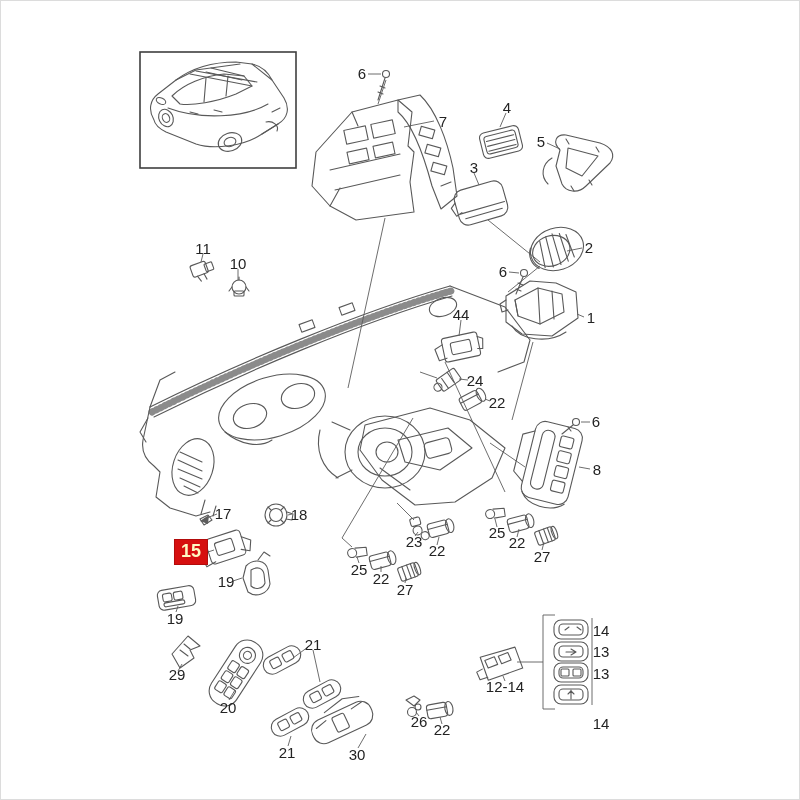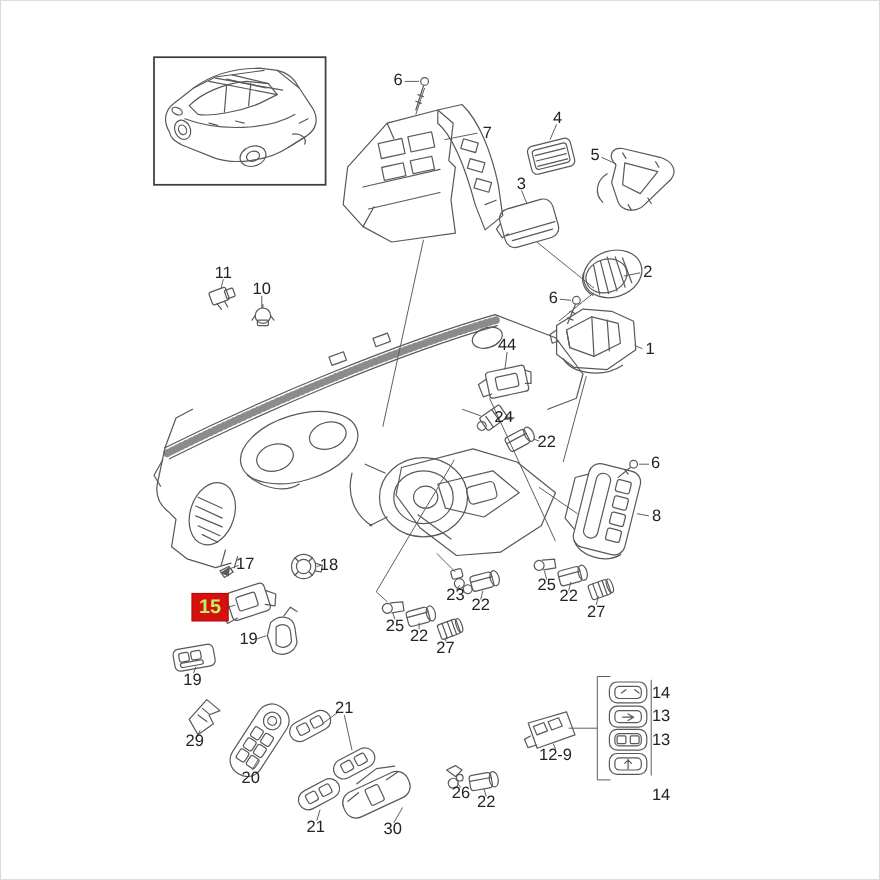--- a/index.html
+++ b/index.html
@@ -13,21 +13,21 @@
   .art{stroke:#595959;fill:none;stroke-width:1.1;stroke-linejoin:round;stroke-linecap:round;}
   .leader{stroke:#5c5c5c;fill:none;stroke-width:0.9;}
   .hatch{stroke:#777;fill:none;opacity:.85;}
   .box{stroke:#3f3f3f;fill:none;stroke-width:1.6;}
   .labels-layer{position:absolute;left:0;top:0;width:800px;height:800px;}
   .part-label{
     position:absolute;transform:translate(-50%,-50%);
     font-size:15px;color:#232323;white-space:nowrap;letter-spacing:0px;
   }
   .part-label.highlight{
-    background:#d60f0f;color:#bef264;font-weight:700;font-size:18px;
+    background:#d60f0f;color:#fef9c3;font-weight:700;font-size:18px;
     padding:1px 6px 2px 6px;transform:translate(-50%,-50%);
     box-shadow:0 0 0 1px #b20b0b;
   }
 </style>
 </head>
 <body>
 
 <div class="stage">
 
   <svg class="artboard" width="800" height="800" viewBox="0 0 800 800">
@@ -396,21 +396,21 @@
       <span class="part-label" style="left: 443px; top: 121px;">7</span>
       <span class="part-label" style="left: 507px; top: 107px;">4</span>
       <span class="part-label" style="left: 541px; top: 141px;">5</span>
       <span class="part-label" style="left: 474px; top: 167px;">3</span>
       <span class="part-label" style="left: 589px; top: 247px;">2</span>
       <span class="part-label" style="left: 503px; top: 271px;">6</span>
       <span class="part-label" style="left: 591px; top: 317px;">1</span>
       <span class="part-label" style="left: 203px; top: 248px;">11</span>
       <span class="part-label" style="left: 238px; top: 263px;">10</span>
       <span class="part-label" style="left: 461px; top: 314px;">44</span>
-      <span class="part-label" style="left: 458px; top: 380px; font-family: Liberation Mono, monospace;">24</span>
+      <span class="part-label" style="left: 475px; top: 380px;">24</span>
       <span class="part-label" style="left: 497px; top: 402px;">22</span>
       <span class="part-label" style="left: 596px; top: 421px;">6</span>
       <span class="part-label" style="left: 597px; top: 469px;">8</span>
       <span class="part-label" style="left: 223px; top: 513px;">17</span>
       <span class="part-label" style="left: 299px; top: 514px;">18</span>
       <span class="part-label highlight" style="left: 191px; top: 552px;">15</span>
       <span class="part-label" style="left: 226px; top: 581px;">19</span>
       <span class="part-label" style="left: 175px; top: 618px;">19</span>
       <span class="part-label" style="left: 177px; top: 674px;">29</span>
       <span class="part-label" style="left: 228px; top: 707px;">20</span>
@@ -420,19 +420,19 @@
       <span class="part-label" style="left: 414px; top: 541px;">23</span>
       <span class="part-label" style="left: 437px; top: 550px;">22</span>
       <span class="part-label" style="left: 359px; top: 569px;">25</span>
       <span class="part-label" style="left: 381px; top: 578px;">22</span>
       <span class="part-label" style="left: 405px; top: 589px;">27</span>
       <span class="part-label" style="left: 497px; top: 532px;">25</span>
       <span class="part-label" style="left: 517px; top: 542px;">22</span>
       <span class="part-label" style="left: 542px; top: 556px;">27</span>
       <span class="part-label" style="left: 419px; top: 721px;">26</span>
       <span class="part-label" style="left: 442px; top: 729px;">22</span>
-      <span class="part-label" style="left: 505px; top: 686px;">12-9</span>
+      <span class="part-label" style="left: 505px; top: 686px;">12-14</span>
       <span class="part-label" style="left: 601px; top: 630px;">14</span>
       <span class="part-label" style="left: 601px; top: 651px;">13</span>
       <span class="part-label" style="left: 601px; top: 673px;">13</span>
       <span class="part-label" style="left: 601px; top: 695px; margin-top: 28px;">14</span>
     </div>
 </div>
 
 </body></html>

